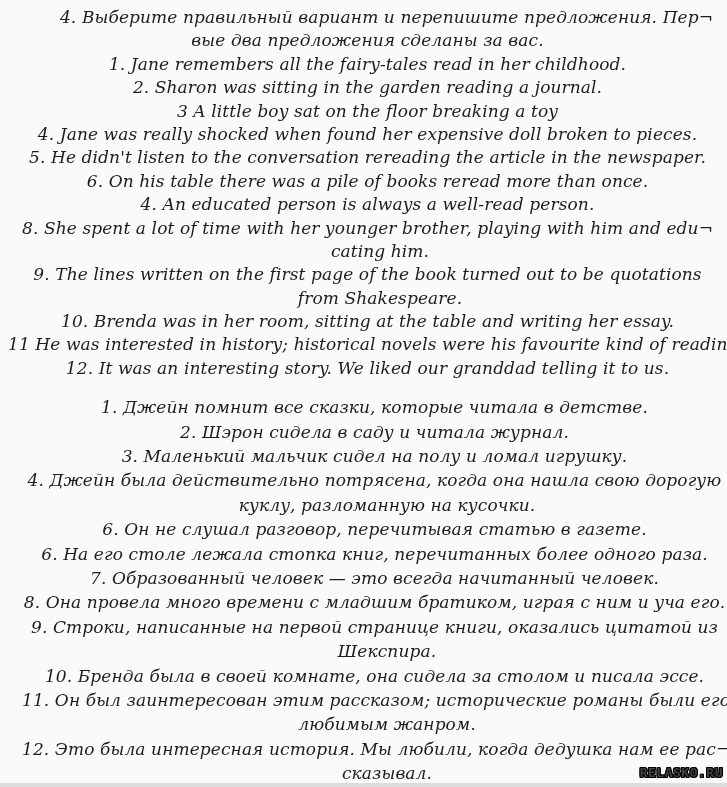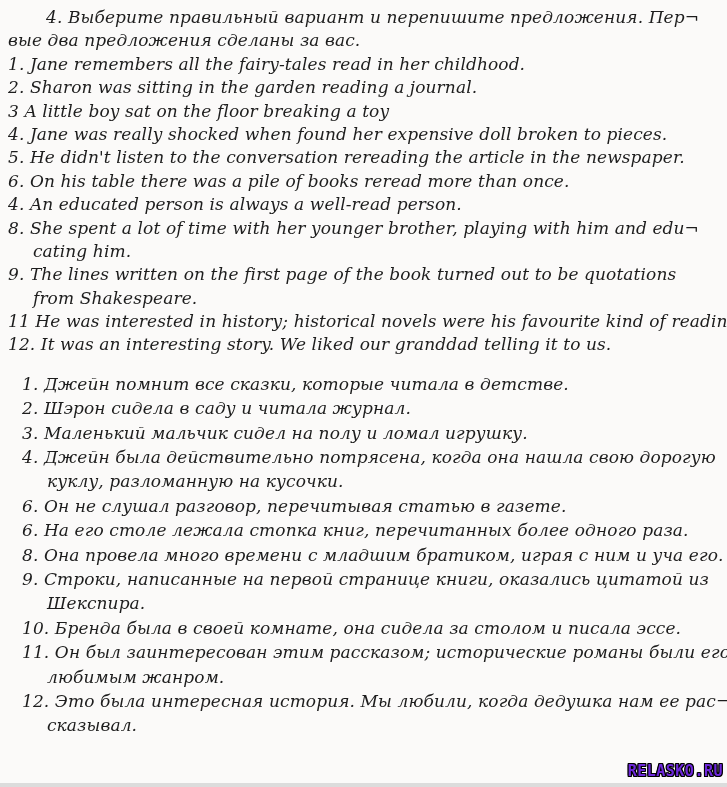--- a/index.html
+++ b/index.html
@@ -32,20 +32,21 @@
     padding-top: 6px;
   }
   .section.ru {
     padding-top: 15px;
     padding-left: 22px;
   }
   .line {
     white-space: nowrap;
     font-size: 17px;
     letter-spacing: 0.1px;
+    text-align: center;
   }
   .en .line {
     height: 23.4px;
     line-height: 23.4px;
   }
   .ru .line {
     height: 24.4px;
     line-height: 24.4px;
   }
   .line.first-indent {
@@ -54,23 +55,23 @@
   .line.cont {
     padding-left: 25px;
   }
   .watermark {
     position: absolute;
     right: 4px;
     bottom: 7px;
     font-family: "DejaVu Sans Mono", monospace;
     font-style: normal;
     font-weight: bold;
-    font-size: 15px;
+    font-size: 13px;
     letter-spacing: 0.5px;
-    color: #6d28d9;
+    color: #404040;
     text-shadow:
       -1px -1px 0 #000, 1px -1px 0 #000,
       -1px  1px 0 #000, 1px  1px 0 #000,
       -1px  0   0 #000, 1px  0   0 #000,
        0   -1px 0 #000, 0    1px 0 #000;
   }
 </style>
 </head>
 <body>
 
@@ -83,32 +84,34 @@
     <div class="line">2. Sharon was sitting in the garden reading a journal.</div>
     <div class="line">3 A little boy sat on the floor breaking a toy</div>
     <div class="line">4. Jane was really shocked when found her expensive doll broken to pieces.</div>
     <div class="line">5. He didn't listen to the conversation rereading the article in the newspaper.</div>
     <div class="line">6. On his table there was a pile of books reread more than once.</div>
     <div class="line">4. An educated person is always a well-read person.</div>
     <div class="line">8. She spent a lot of time with her younger brother, playing with him and edu¬</div>
     <div class="line cont">cating him.</div>
     <div class="line">9. The lines written on the first page of the book turned out to be quotations</div>
     <div class="line cont">from Shakespeare.</div>
+    <div class="line">10. Brenda was in her room, sitting at the table and writing her essay.</div>
     <div class="line">11 He was interested in history; historical novels were his favourite kind of reading.</div>
     <div class="line">12. It was an interesting story. We liked our granddad telling it to us.</div>
   </div>
 
   <div class="section ru">
     <div class="line">1. Джейн помнит все сказки, которые читала в детстве.</div>
     <div class="line">2. Шэрон сидела в саду и читала журнал.</div>
     <div class="line">3. Маленький мальчик сидел на полу и ломал игрушку.</div>
     <div class="line">4. Джейн была действительно потрясена, когда она нашла свою дорогую</div>
     <div class="line cont">куклу, разломанную на кусочки.</div>
     <div class="line">6. Он не слушал разговор, перечитывая статью в газете.</div>
     <div class="line">6. На его столе лежала стопка книг, перечитанных более одного раза.</div>
+    <div class="line">7. Образованный человек — это всегда начитанный человек.</div>
     <div class="line">8. Она провела много времени с младшим братиком, играя с ним и уча его.</div>
     <div class="line">9. Строки, написанные на первой странице книги, оказались цитатой из</div>
     <div class="line cont">Шекспира.</div>
     <div class="line">10. Бренда была в своей комнате, она сидела за столом и писала эссе.</div>
     <div class="line">11. Он был заинтересован этим рассказом; исторические романы были его</div>
     <div class="line cont">любимым жанром.</div>
     <div class="line">12. Это была интересная история. Мы любили, когда дедушка нам ее рас¬</div>
     <div class="line cont">сказывал.</div>
   </div>
 

